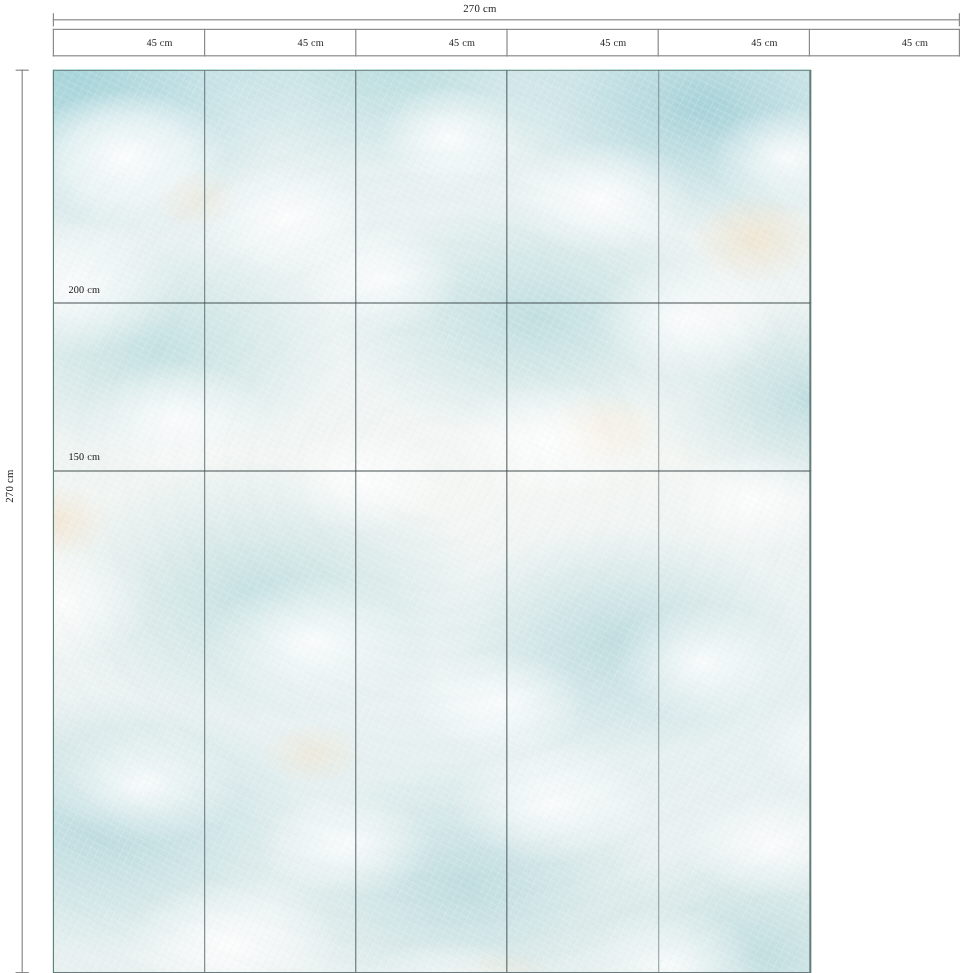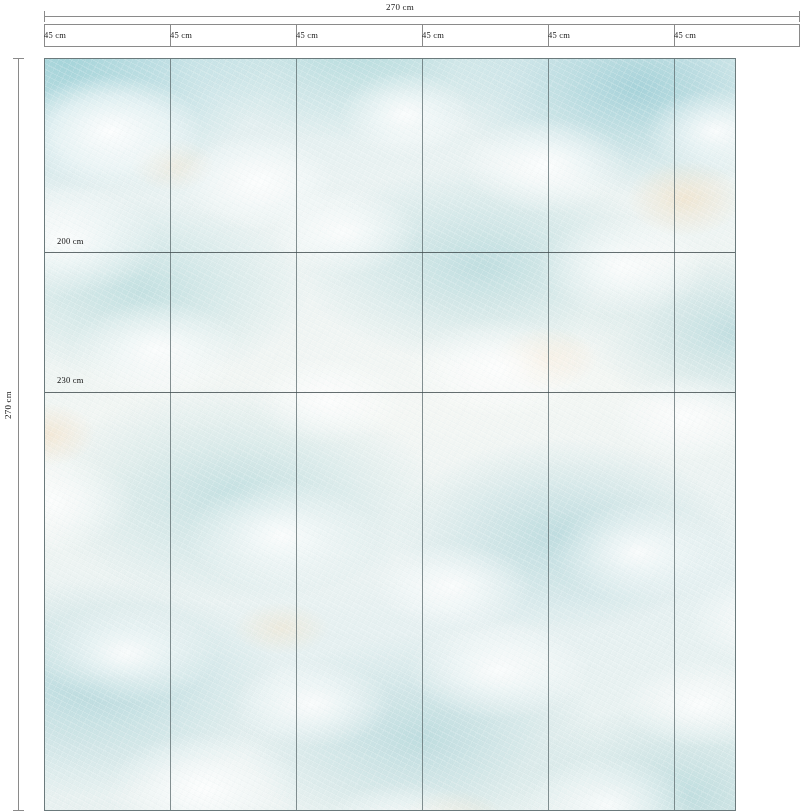--- a/index.html
+++ b/index.html
@@ -65,22 +65,23 @@
     top: 24px;
     width: 1px;
     height: 23px;
     background: #8a8a8a;
   }
   .panel-label {
     position: absolute;
     top: 30px;
     font-size: 8.5px;
     color: #1a1a1a;
-    text-align: left;
-    letter-spacing: .2px;
+    text-align: center;
+    letter-spacing: .2px;
+    margin-left: 26px;
   }
 
   
   .left-rule {
     position: absolute;
     left: 18px;
     top: 58px;
     width: 1px;
     height: 753px;
     background: #8a8a8a;
@@ -103,21 +104,21 @@
     transform: rotate(-90deg);
     transform-origin: center center;
     letter-spacing: .2px;
   }
 
   
   #art {
     position: absolute;
     left: 44px;
     top: 58px;
-    width: 692px;
+    width: 632px;
     height: 753px;
     overflow: hidden;
     background: #22c55e;
     padding-left: 24px;
   }
   
   .cloudlayer {
     position: absolute;
     inset: -6%;
   }
@@ -276,17 +277,17 @@
     <div class="vline" style="left:126px;"></div>
     <div class="vline" style="left:252px;"></div>
     <div class="vline" style="left:378px;"></div>
     <div class="vline" style="left:504px;"></div>
     <div class="vline" style="left:630px;"></div>
 
     <div class="hline" style="top:194px;"></div>
     <div class="hline" style="top:334px;"></div>
 
     <div class="h-label" style="top:178px;">200 cm</div>
-    <div class="h-label" style="top:317px;">230 cm</div>
+    <div class="h-label" style="top:317px;">150 cm</div>
 
     <div class="art-border"></div>
   </div>
 </div>
 
 </body></html>

